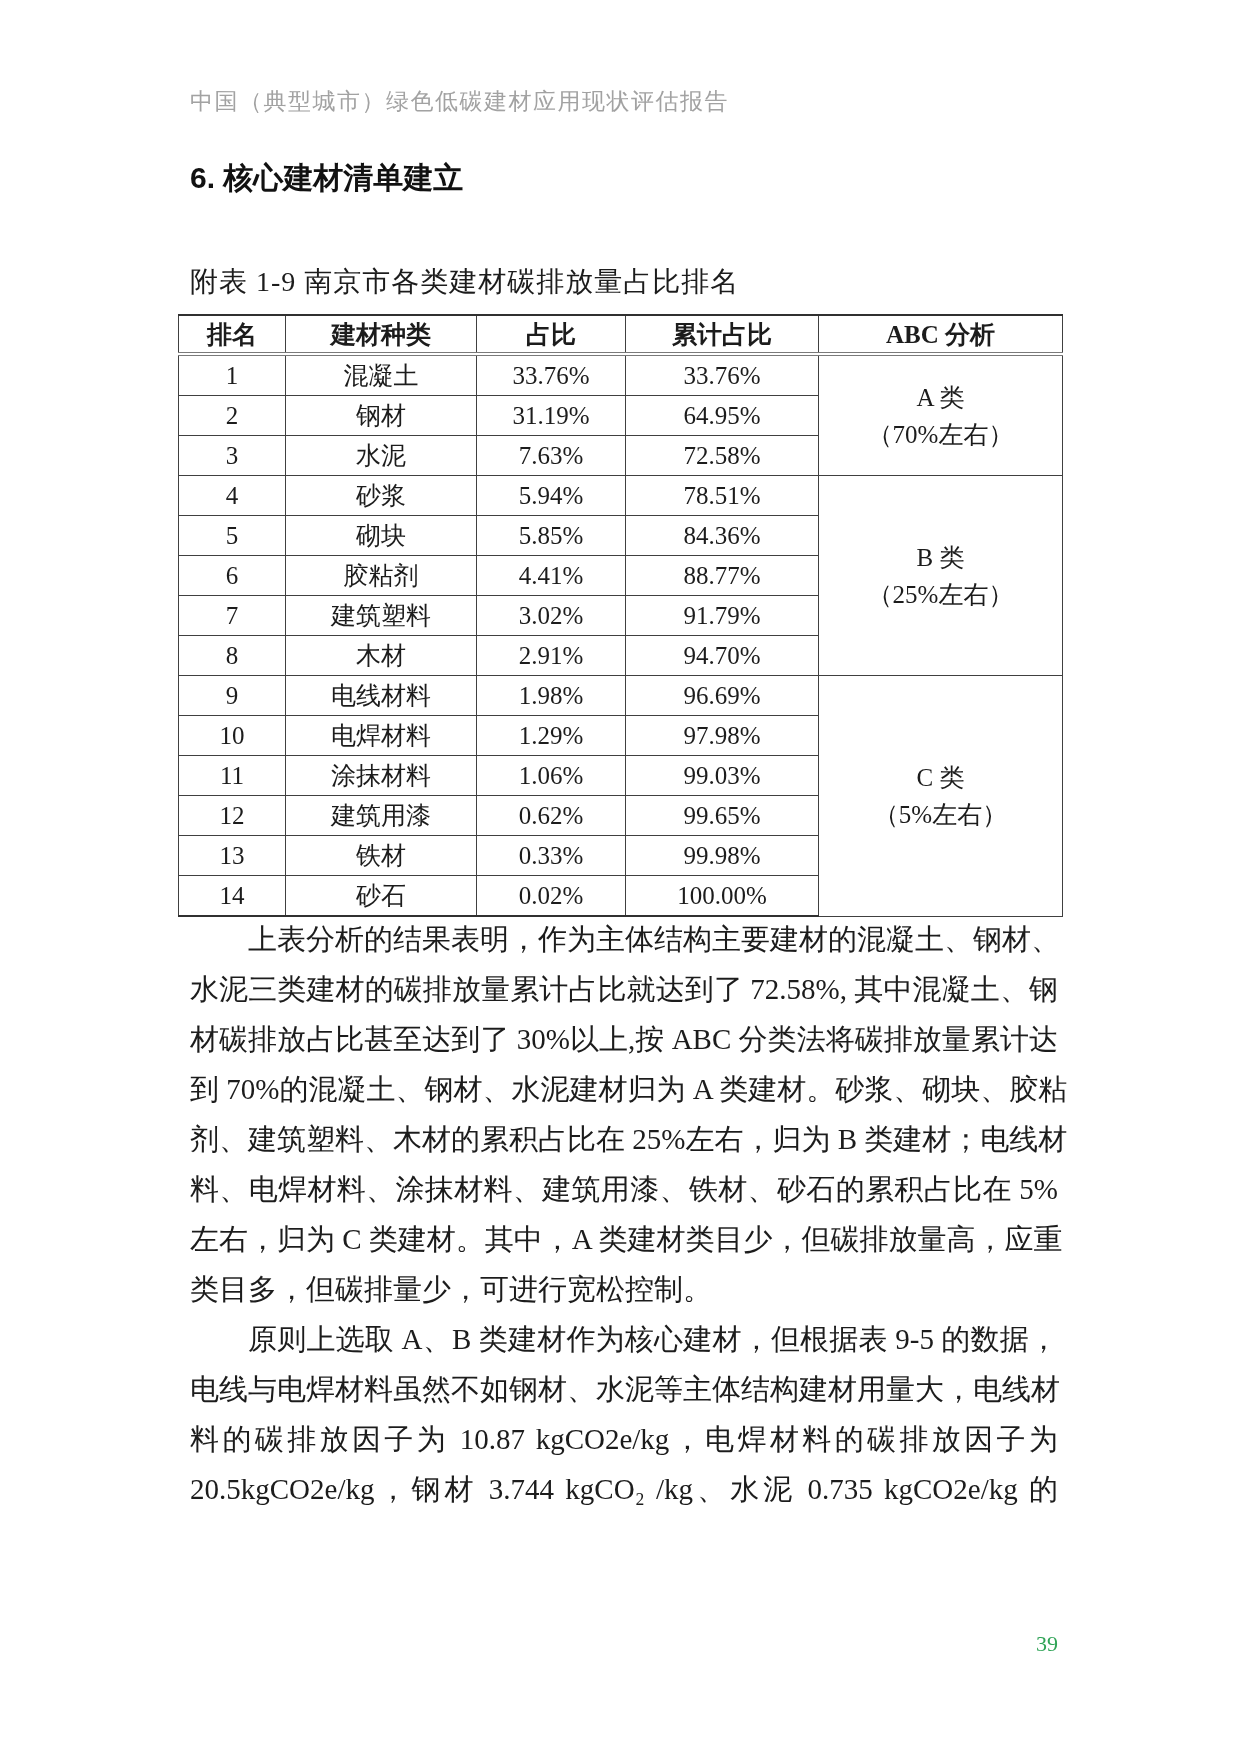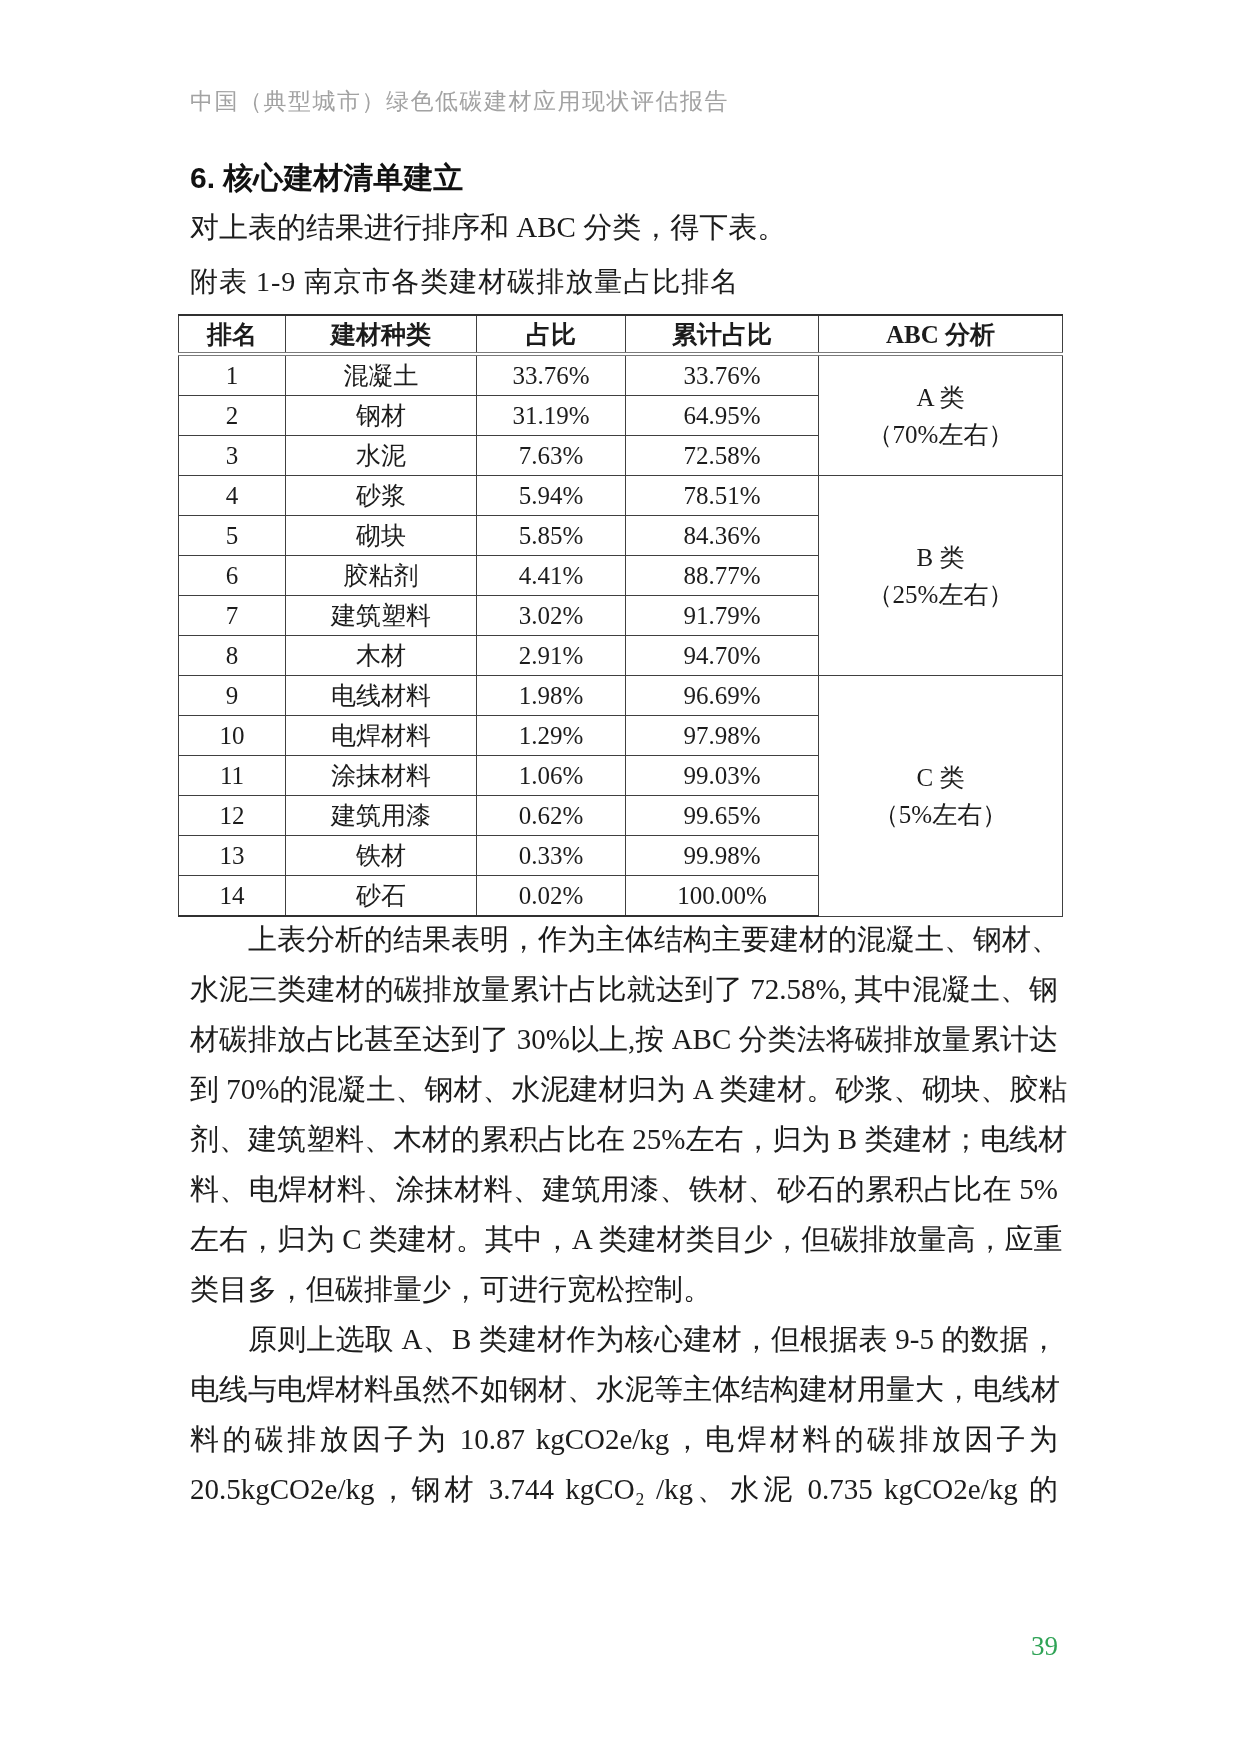--- a/index.html
+++ b/index.html
@@ -108,34 +108,33 @@
     text-align-last: left;
     font-family: Liberation Serif, serif;
   }
   .page-number {
     position: absolute;
     top: 1631px;
     left: 190px;
     width: 868px;
     text-align: right;
     padding-right: 8px;
-    font-size: 27px;
+    font-size: 22px;
     color: #2fa356;
   }
 </style>
 </head>
 <body>
 
 <div class="page">
 
   <div class="doc-header">中国（典型城市）绿色低碳建材应用现状评估报告</div>
 
   <div class="heading">6. 核心建材清单建立</div>
 
-  <div class="intro">对上表的结果进行排序和 ABC 分类，得下表。</div>
 
   <div class="caption">附表 1-9 南京市各类建材碳排放量占比排名</div>
 
   <table class="data-table">
     <colgroup>
       <col class="c-rank">
         <col class="c-mat">
         <col class="c-share">
         <col class="c-cum">
         <col class="c-abc">

